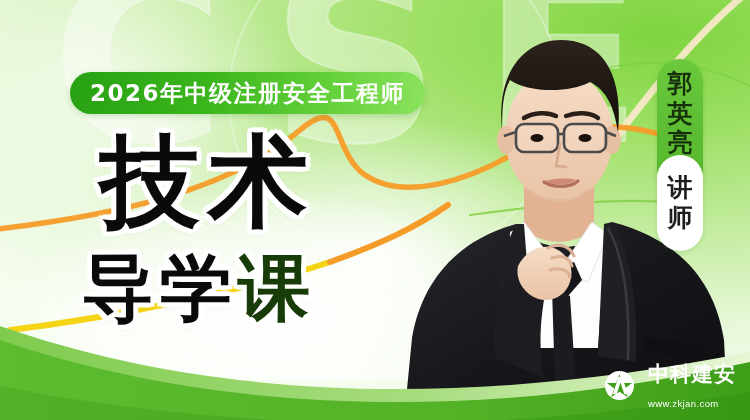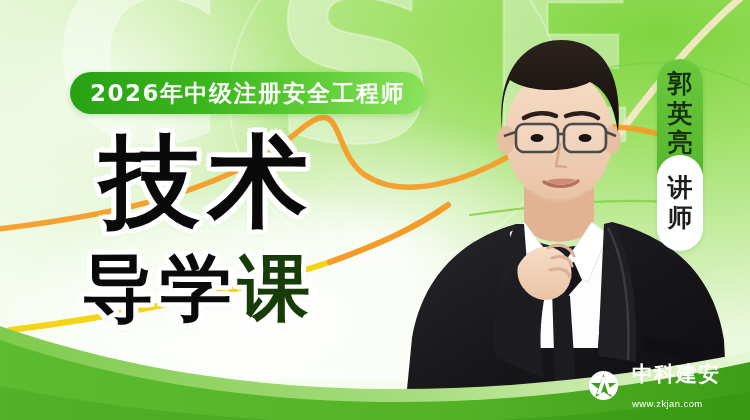--- a/index.html
+++ b/index.html
@@ -122,21 +122,21 @@
   .role-pill span{
     color:#1d1d1d;font-size:25px;font-weight:600;line-height:1.2;
     font-family:"DejaVu Sans","Liberation Sans",sans-serif;
   }
 
   
   .wave{position:absolute;left:0;bottom:0;width:750px;height:120px;}
 
   
   .logo{
-    position:absolute;right:30px;bottom:12px;
+    position:absolute;right:14px;bottom:12px;
     display:flex;align-items:center;gap:13px;
   }
   .logo-mark{width:31px;height:31px;flex:0 0 auto;}
   .logo-text{display:flex;flex-direction:column;line-height:1;}
   .logo-cn{
     color:#ffffff;font-size:21px;font-weight:700;letter-spacing:1px;
     font-family:"DejaVu Sans","Liberation Sans",sans-serif;
   }
   .logo-url{
     color:#ffffff;font-size:9.5px;letter-spacing:.4px;margin-top:14px;

